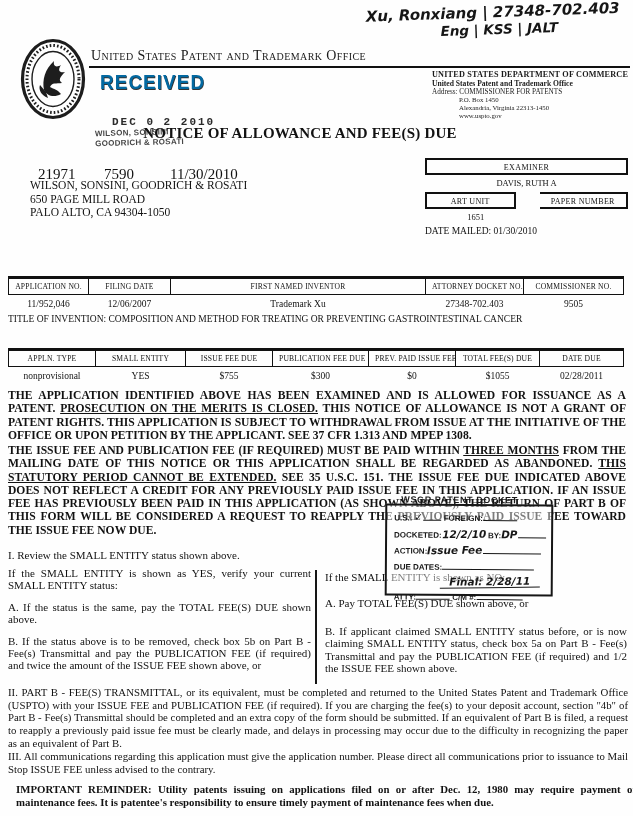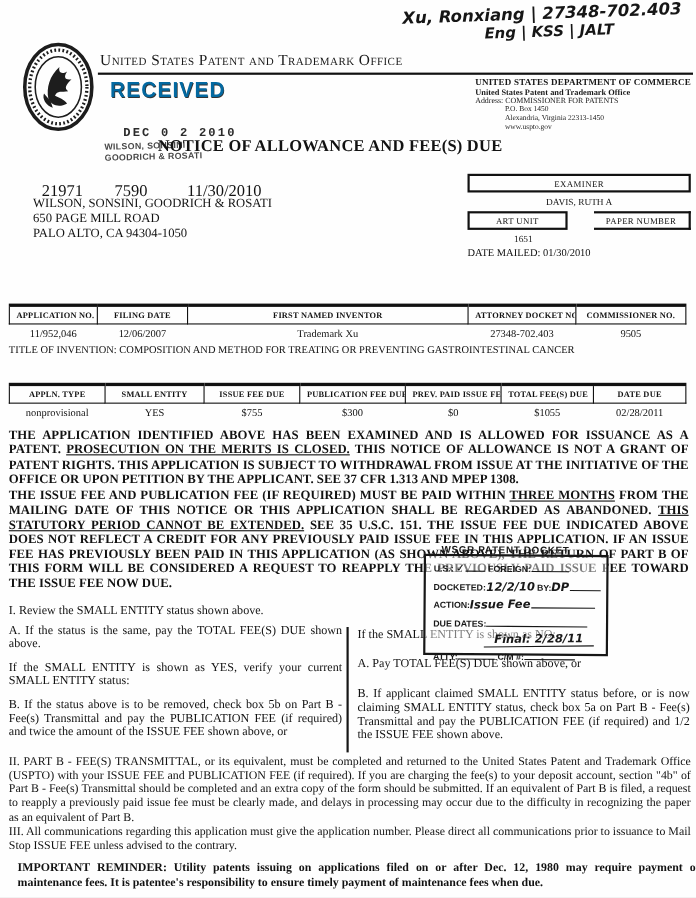--- a/index.html
+++ b/index.html
@@ -44,21 +44,21 @@
   .exam .box{border:2px solid #111;text-align:center;font-size:8px;letter-spacing:.4px;padding:2.5px 0 1.5px 0;}
   .exam .name{text-align:center;font-size:8.5px;margin-top:3px;}
   .exam .row{display:flex;margin-top:4px;gap:24px;}
   .exam .cell{border:2px solid #111;flex:1;text-align:center;font-size:8px;letter-spacing:.3px;padding:2.5px 0 1.5px 0;}
   .exam .cell + .cell{border-left:none;}
   .exam .unit-val{width:50%;text-align:center;font-size:8.5px;margin-top:3px;}
   .exam .mailed{font-size:9.5px;margin-top:4px;}
 
   
   table.doc{border-collapse:collapse;table-layout:fixed;width:615px;}
-  table.doc th{border:1.3px solid #111;border-top:3px solid #111;font-size:7.6px;font-weight:bold;
+  table.doc th{border:1.3px solid #111;border-top:3px solid #111;font-size:7.6px;font-weight:normal;
                letter-spacing:.2px;padding:3px 6px;text-align:center;white-space:nowrap;overflow:hidden;}
   table.doc td{font-size:9.5px;text-align:center;padding:4px 0 0 0;white-space:nowrap;}
   .tbl1{left:8px;top:276px;}
   .tbl2{left:8px;top:348px;}
   .invention{left:8px;top:314px;font-size:9.5px;white-space:nowrap;}
 
   
   .para{margin:0;text-align:justify;}
   .pb{font-weight:bold;font-size:11.6px;line-height:13.3px;}
   .ul{text-decoration:underline;}
@@ -238,22 +238,22 @@
     <span class="hw-val due-val">Final: 2/28/11</span>
     <div class="ln atty-ln">
       <span>ATTY:</span><span class="bl w34"></span>
       <span>C/M #:</span><span class="bl w46"></span>
     </div>
   </div>
 
   <div class="abs item1">I. Review the SMALL ENTITY status shown above.</div>
 
   <div class="abs col-l">
+    <p>If the SMALL ENTITY is shown as YES, verify your current SMALL ENTITY status:</p>
     <p>A. If the status is the same, pay the TOTAL FEE(S) DUE shown above.</p>
-    <p>If the SMALL ENTITY is shown as YES, verify your current SMALL ENTITY status:</p>
     <p>B. If the status above is to be removed, check box 5b on Part B - Fee(s) Transmittal and pay the PUBLICATION FEE (if required) and twice the amount of the ISSUE FEE shown above, or</p>
   </div>
   <div class="abs col-div"></div>
   <div class="abs col-r">
     <p class="ri">If the SMALL ENTITY is shown as NO:</p>
     <p class="ra">A. Pay TOTAL FEE(S) DUE shown above, or</p>
     <p>B. If applicant claimed SMALL ENTITY status before, or is now claiming SMALL ENTITY status, check box 5a on Part B - Fee(s) Transmittal and pay the PUBLICATION FEE (if required) and 1/2 the ISSUE FEE shown above.</p>
   </div>
 
   <p class="abs para para-ii">II. PART B - FEE(S) TRANSMITTAL, or its equivalent, must be completed and returned to the United States Patent and Trademark Office (USPTO) with your ISSUE FEE and PUBLICATION FEE (if required). If you are charging the fee(s) to your deposit account, section "4b" of Part B - Fee(s) Transmittal should be completed and an extra copy of the form should be submitted. If an equivalent of Part B is filed, a request to reapply a previously paid issue fee must be clearly made, and delays in processing may occur due to the difficulty in recognizing the paper as an equivalent of Part B.</p>

